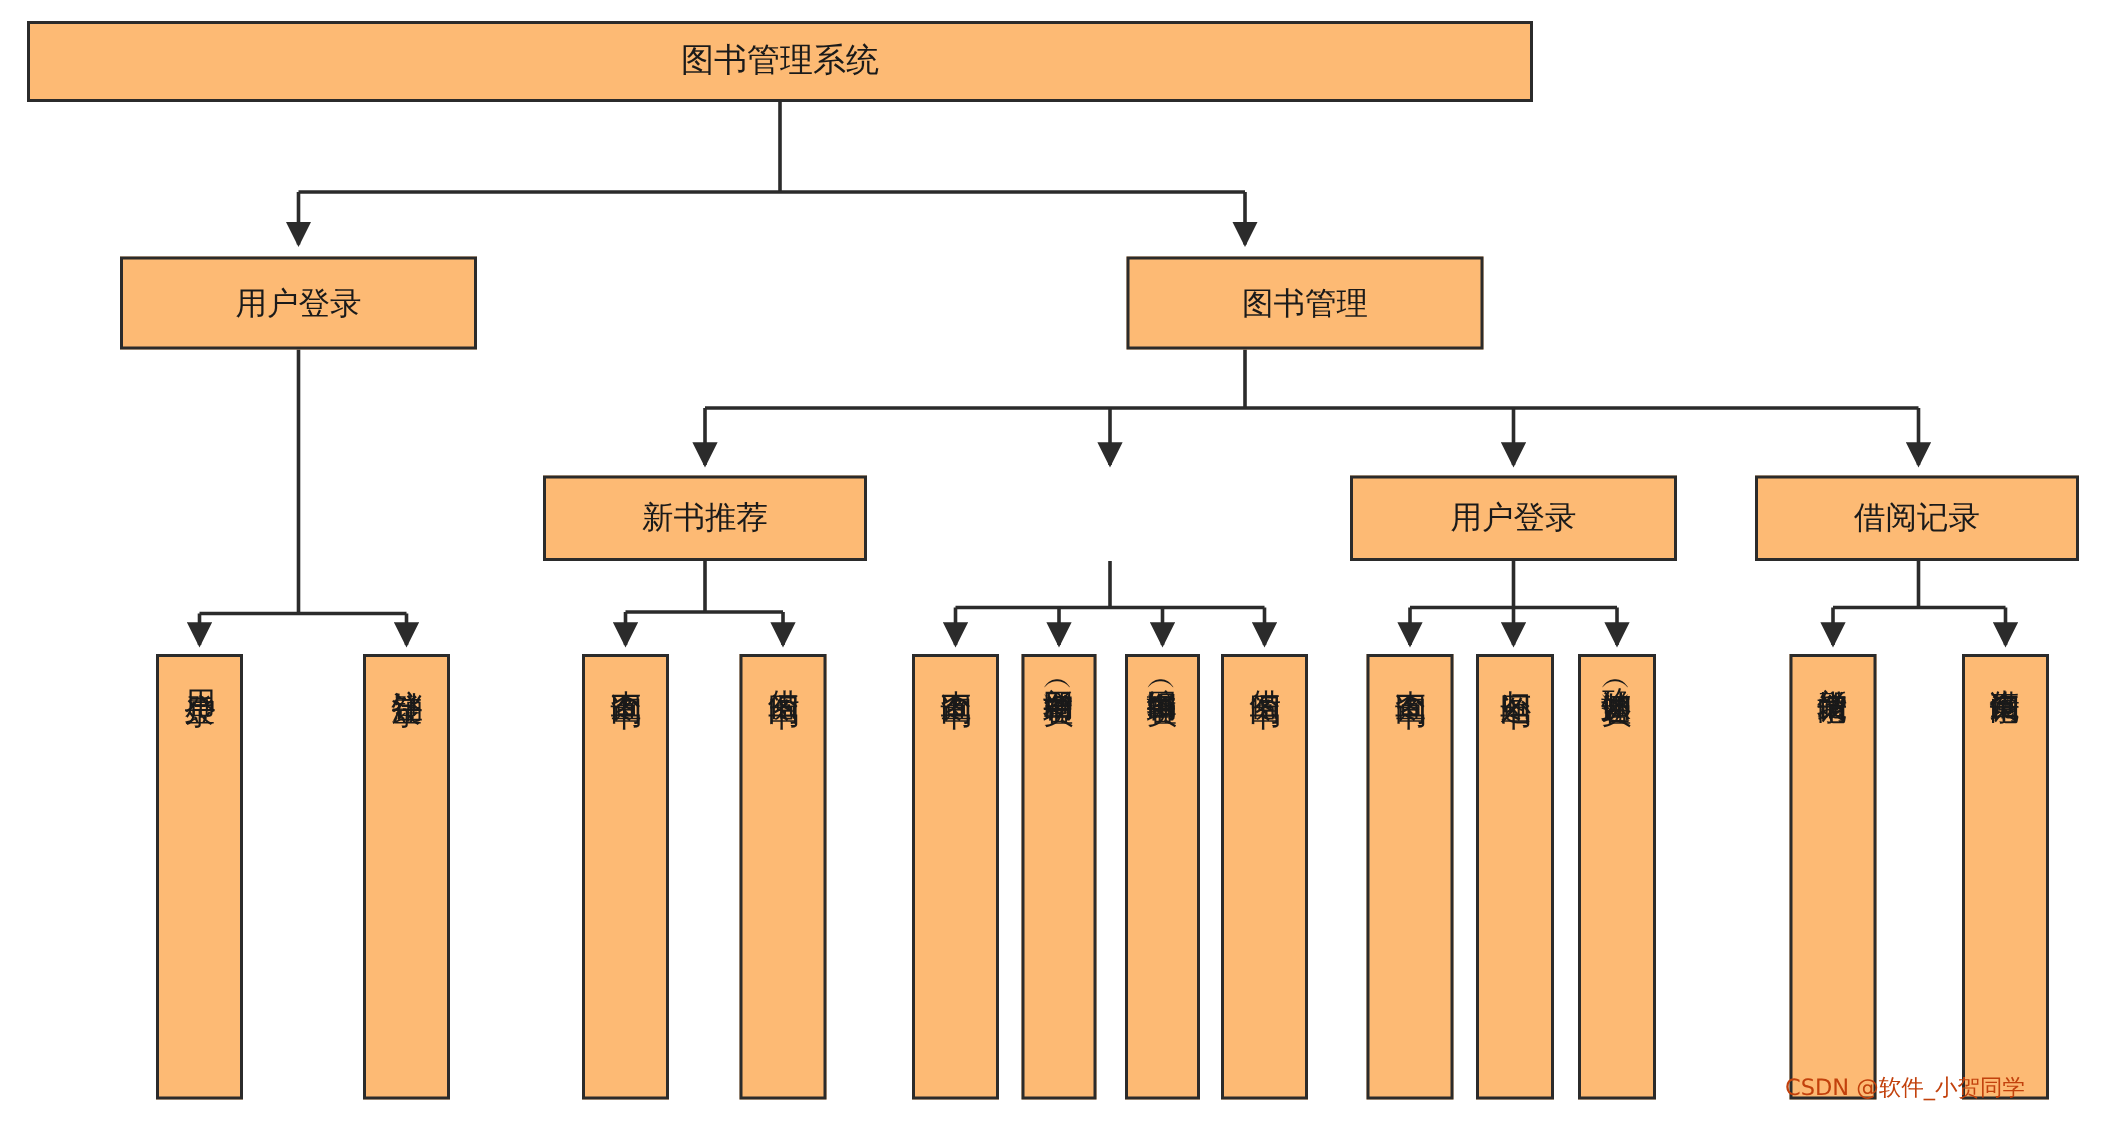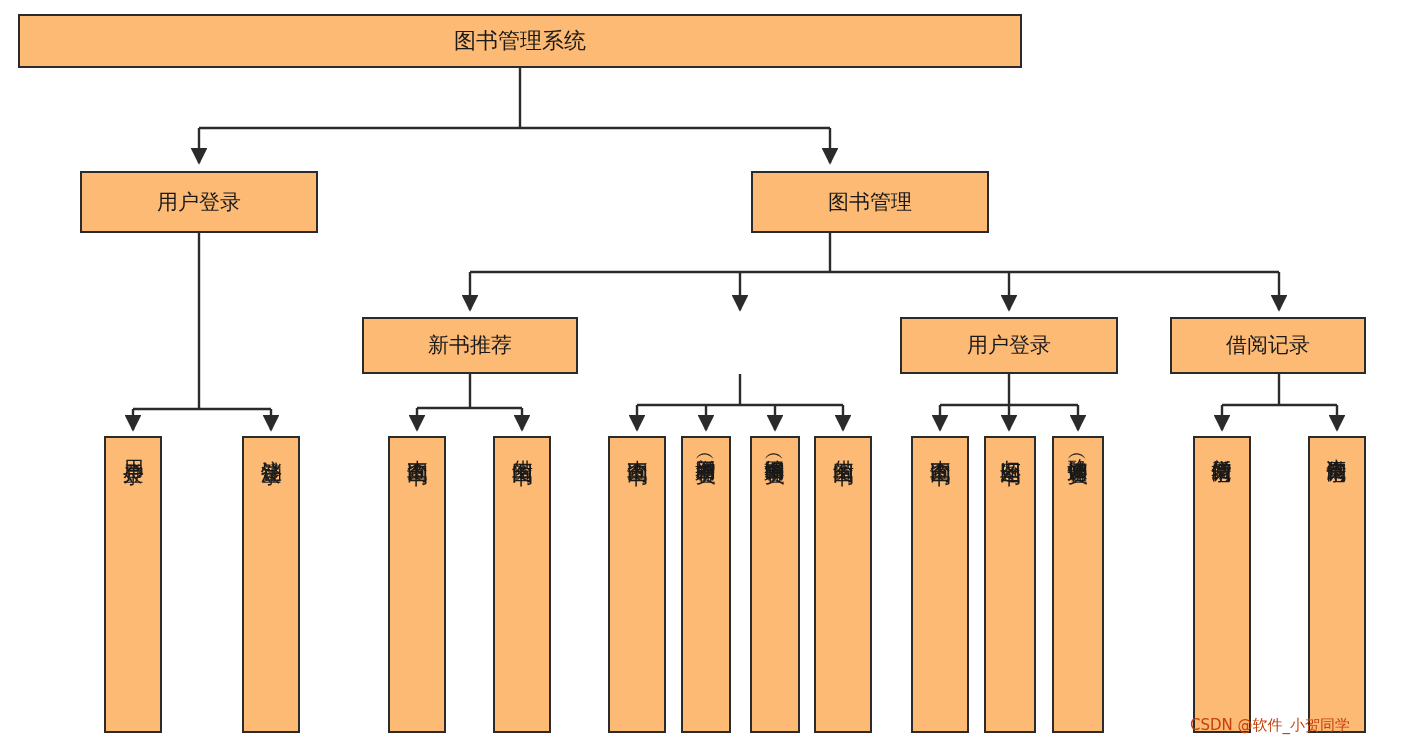--- a/index.html
+++ b/index.html
@@ -118,21 +118,21 @@
   <div class="node h" style="left:751px;top:171px;width:238px;height:62px;">
     <span class="label">图书管理</span>
   </div>
 
   <div class="node h" style="left:362px;top:317px;width:216px;height:57px;">
     <span class="label">新书推荐</span>
   </div>
   <div class="node h" style="left:900px;top:317px;width:218px;height:57px;">
     <span class="label">用户登录</span>
   </div>
-  <div class="node h" style="left:1170px;top:317px;width:196px;height:57px;">
+  <div class="node h" style="left:1170px;top:317px;width:216px;height:57px;">
     <span class="label">借阅记录</span>
   </div>
 
   <div class="node v" style="left:104px;top:436px;width:58px;height:297px;">
     <span class="label">用户登录</span>
   </div>
   <div class="node v" style="left:242px;top:436px;width:58px;height:297px;">
     <span class="label">注销登录</span>
   </div>
 

